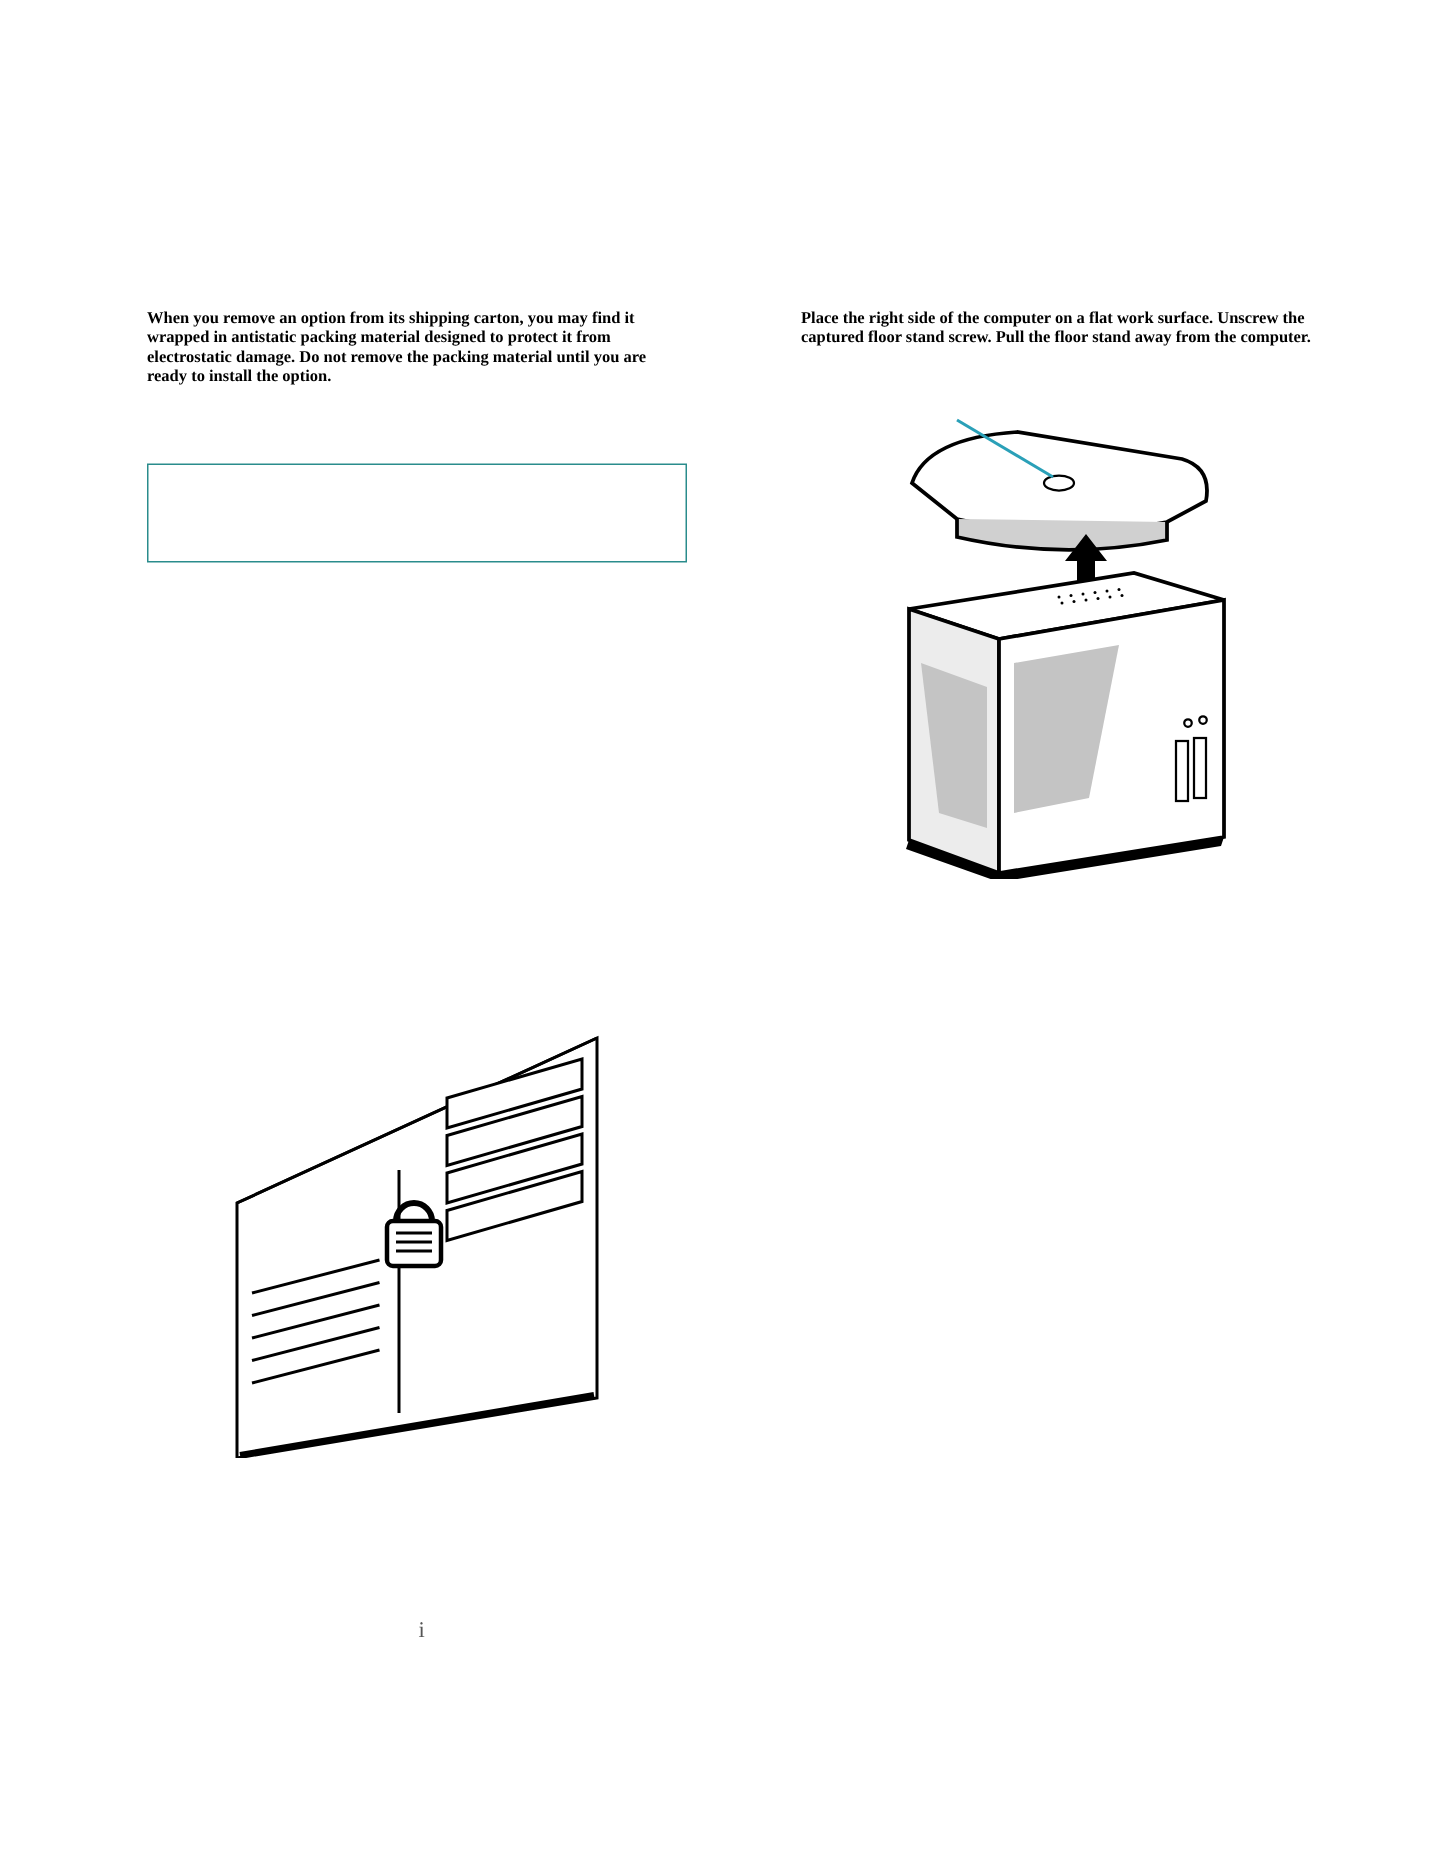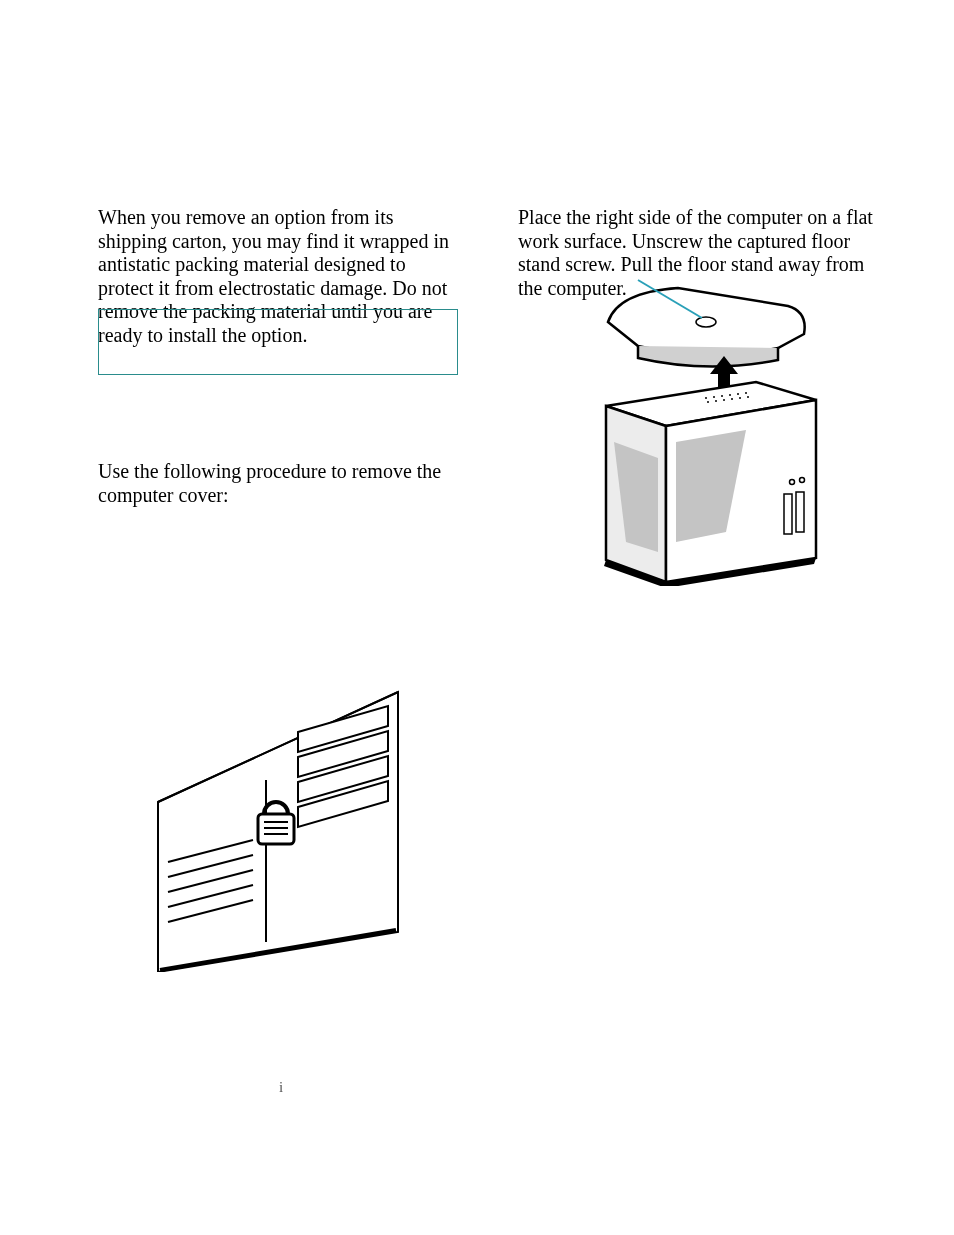--- a/index.html
+++ b/index.html
@@ -17,23 +17,24 @@
     box-sizing: border-box;
   }
   .column {
     position: absolute;
     width: 360px;
   }
   .col-left  { left: 98px; }
   .col-right { left: 518px; }
   p {
     margin: 0;
-    font-size: 20px;
+    font-size: 11px;
     line-height: 1.18;
     text-align: left;
+    font-weight: bold;
   }
   .note-box {
     border: 1px solid #2a8c8c;
     height: 66px;
     width: 360px;
     box-sizing: border-box;
   }
   .figure {
     display: block;
   }
@@ -48,23 +49,20 @@
 <body>
 
 <div class="page">
 
   <div class="column col-left" style="top:206px;">
     <p>When you remove an option from its shipping carton, you may find it wrapped in antistatic packing material designed to protect it from electrostatic damage. Do not remove the packing material until you are ready to install the option.</p>
   </div>
 
   <div class="column col-left note-box" style="top:309px;"></div>
 
-  <div class="column col-left" style="top:460px;">
-    <p>Use the following procedure to remove the computer cover:</p>
-  </div>
 
   <div class="column col-left" style="top:672px; height:300px;">
     <svg class="figure" viewBox="0 0 360 300" width="360" height="300">
 
       <path d="M60 300 L60 130 L300 20 L300 260 Z" fill="#fff" stroke="#000" stroke-width="2"></path>
       <path d="M60 130 L300 20" fill="none" stroke="#000" stroke-width="2"></path>
       <path d="M62 298 L298 258" fill="none" stroke="#000" stroke-width="4"></path>
 
       <g stroke="#000" stroke-width="2">
         <line x1="70" y1="190" x2="155" y2="168"></line>
@@ -86,21 +84,21 @@
       <g transform="translate(160,120)">
         <path d="M6 22 a12 12 0 1 1 24 0" fill="none" stroke="#000" stroke-width="4"></path>
         <rect x="0" y="22" width="36" height="30" rx="4" fill="#fff" stroke="#000" stroke-width="3"></rect>
         <line x1="6" y1="30" x2="30" y2="30" stroke="#000" stroke-width="2"></line>
         <line x1="6" y1="36" x2="30" y2="36" stroke="#000" stroke-width="2"></line>
         <line x1="6" y1="42" x2="30" y2="42" stroke="#000" stroke-width="2"></line>
       </g>
     </svg>
   </div>
 
-  <div class="column col-right" style="top:206px;">
+  <div class="column col-right" style="top:206px;margin-left:16px;">
     <p>Place the right side of the computer on a flat work surface. Unscrew the captured floor stand screw. Pull the floor stand away from the computer.</p>
   </div>
 
   <div class="column col-right" style="top:276px; height:310px;">
     <svg class="figure" viewBox="0 0 360 310" width="360" height="310">
 
       <g transform="translate(90,6)">
         <path d="M0 40 Q10 10 70 6 L180 24 Q200 30 196 52 L170 66 Q100 80 30 64 Z" fill="#fff" stroke="#000" stroke-width="2.5"></path>
         <path d="M30 64 L30 76 Q100 92 170 78 L170 66" fill="#d0d0d0" stroke="#000" stroke-width="2.5"></path>
         <ellipse cx="98" cy="40" rx="10" ry="5" fill="#fff" stroke="#000" stroke-width="1.5"></ellipse>

